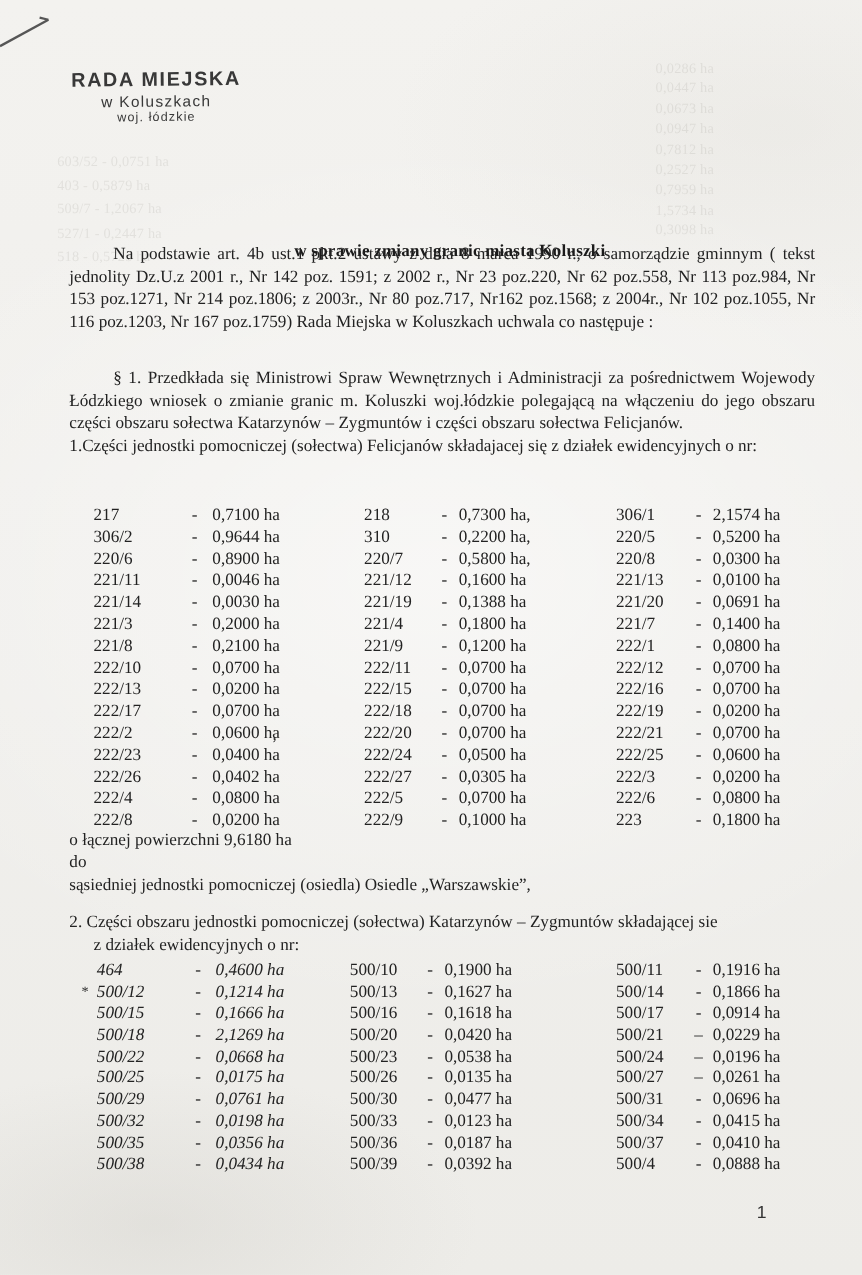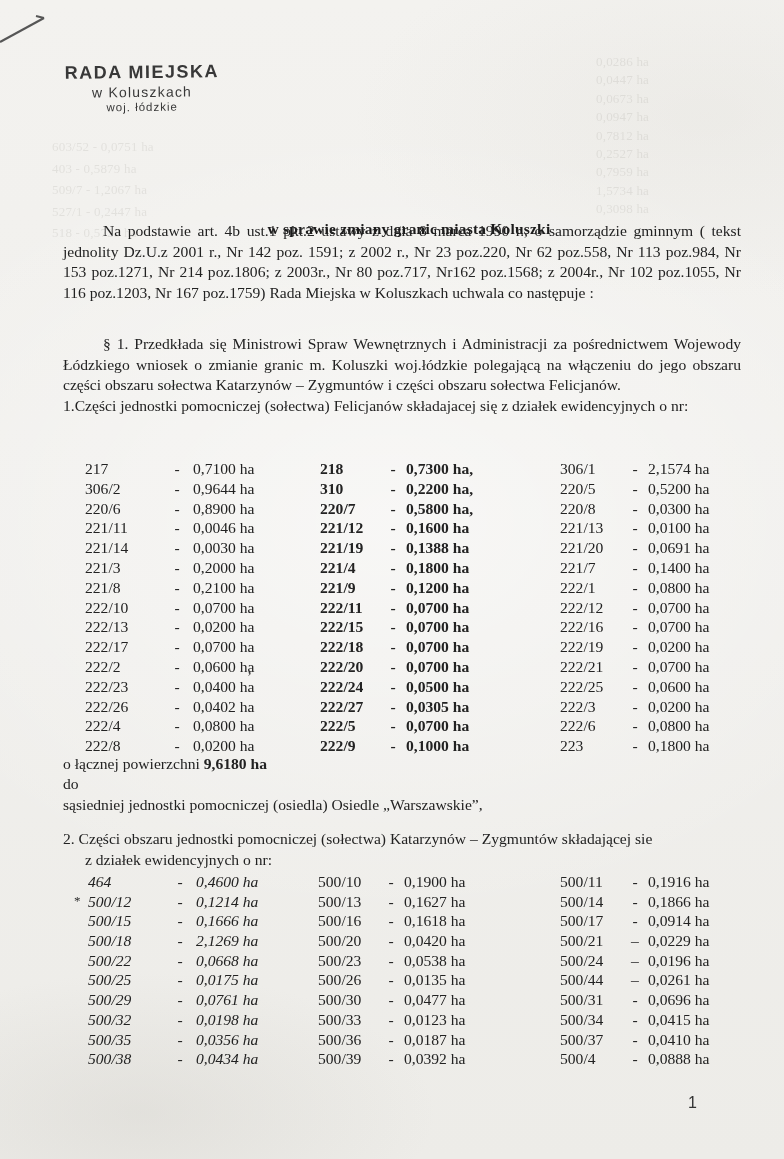--- a/index.html
+++ b/index.html
@@ -49,36 +49,36 @@
   }
   
   .block{position:absolute;left:63px;width:678px;font-size:15.6px;color:#222;}
   .just{text-align:justify;text-align-last:left;}
   .indent{text-indent:40px;}
   .preamble{top:221px;line-height:20.6px;}
   .section1{top:334px;line-height:20.6px;}
   .section1 .para{margin:0 0 0 0;}
   .intro{margin-top:0;}
   .totals{top:754px;line-height:20.4px;}
-  .totals b{font-weight:700;}
+  .totals b{font-weight:400;}
   .item2{top:829px;line-height:20.8px;}
   .item2 .l2{padding-left:22px;}
   
   .ptable{position:absolute;font-size:15.6px;color:#222;}
   .pcol{position:absolute;top:0;}
   .prow{display:flex;white-space:nowrap;}
   .t1 .prow{line-height:19.8px;height:19.8px;}
   .t2 .prow{line-height:19.7px;height:19.7px;}
   .pid{display:inline-block;}
   .psep{display:inline-block;text-align:center;}
   .c1 .pid{width:76px;} .c1 .psep{width:32px;}
   .c2 .pid{width:60px;} .c2 .psep{width:26px;}
   .c3 .pid{width:62px;} .c3 .psep{width:26px;}
   .tbl1{top:459px;left:85px;width:656px;height:300px;}
-  .tbl1 .col-a{left:0;}   .tbl1 .col-b{left:235px;font-weight:bold;} .tbl1 .col-c{left:475px;}
+  .tbl1 .col-a{left:0;}   .tbl1 .col-b{left:246px;} .tbl1 .col-c{left:475px;}
   .tbl2{top:872px;left:88px;width:653px;height:200px;}
   .tbl2 .col-a{left:0;font-style:italic;}   .tbl2 .col-b{left:230px;} .tbl2 .col-c{left:472px;}
   
   .pageno{position:absolute;left:688px;top:1094px;font-size:16px;color:#333;
           font-family:"Liberation Sans","DejaVu Sans",sans-serif;}
 </style>
 </head>
 <body>
 
 <div class="page">
@@ -496,21 +496,21 @@
         <span class="pid">500/21</span>
         <span class="psep">–</span>
         <span class="parea">0,0229 ha</span>
       </div>
         <div class="prow">
         <span class="pid">500/24</span>
         <span class="psep">–</span>
         <span class="parea">0,0196 ha</span>
       </div>
         <div class="prow">
-        <span class="pid">500/44</span>
+        <span class="pid">500/27</span>
         <span class="psep">–</span>
         <span class="parea">0,0261 ha</span>
       </div>
         <div class="prow">
         <span class="pid">500/31</span>
         <span class="psep">-</span>
         <span class="parea">0,0696 ha</span>
       </div>
         <div class="prow">
         <span class="pid">500/34</span>

